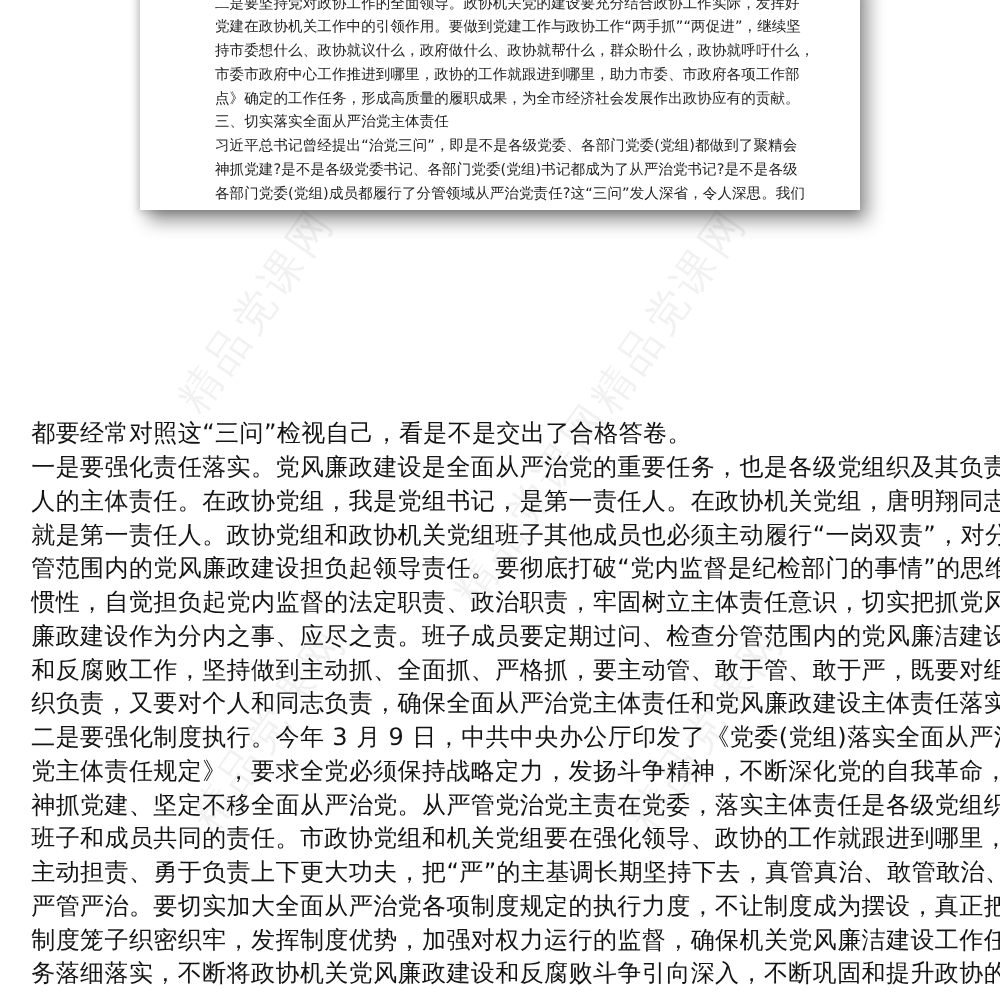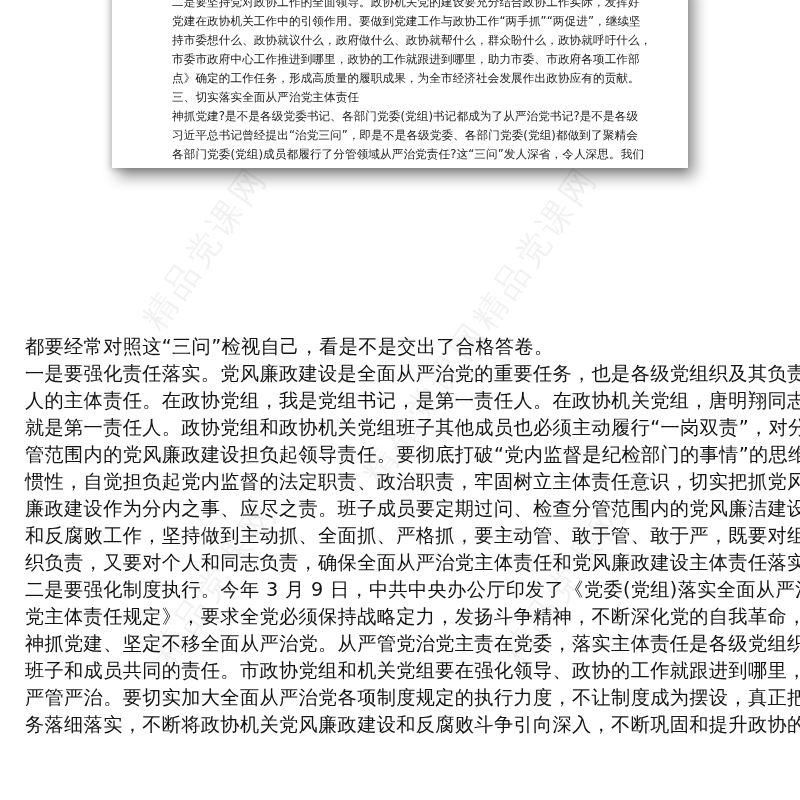--- a/index.html
+++ b/index.html
@@ -69,22 +69,22 @@
 <body>
 
 <div class="card-shadow">
   <div class="card-lines">
     <div class="card-line">二是要坚持党对政协工作的全面领导。政协机关党的建设要充分结合政协工作实际，发挥好</div>
     <div class="card-line">党建在政协机关工作中的引领作用。要做到党建工作与政协工作“两手抓”“两促进”，继续坚</div>
     <div class="card-line">持市委想什么、政协就议什么，政府做什么、政协就帮什么，群众盼什么，政协就呼吁什么，</div>
     <div class="card-line">市委市政府中心工作推进到哪里，政协的工作就跟进到哪里，助力市委、市政府各项工作部</div>
     <div class="card-line">点》确定的工作任务，形成高质量的履职成果，为全市经济社会发展作出政协应有的贡献。</div>
     <div class="card-line">三、切实落实全面从严治党主体责任</div>
+    <div class="card-line">习近平总书记曾经提出“治党三问”，即是不是各级党委、各部门党委(党组)都做到了聚精会</div>
     <div class="card-line">神抓党建?是不是各级党委书记、各部门党委(党组)书记都成为了从严治党书记?是不是各级</div>
-    <div class="card-line">习近平总书记曾经提出“治党三问”，即是不是各级党委、各部门党委(党组)都做到了聚精会</div>
     <div class="card-line">各部门党委(党组)成员都履行了分管领域从严治党责任?这“三问”发人深省，令人深思。我们</div>
   </div>
 </div>
 
 <div class="watermark" style="left:110px; top:225px;">精品党课网</div>
 <div class="watermark" style="left:440px; top:225px;">精品党课网</div>
 <div class="watermark" style="left:330px; top:380px;">精品党课网</div>
 <div class="watermark" style="left:120px; top:560px;">精品党课网</div>
 <div class="watermark" style="left:470px; top:560px;">精品党课网</div>
 
@@ -95,15 +95,17 @@
   <div class="body-line">就是第一责任人。政协党组和政协机关党组班子其他成员也必须主动履行“一岗双责”，对分</div>
   <div class="body-line">管范围内的党风廉政建设担负起领导责任。要彻底打破“党内监督是纪检部门的事情”的思维</div>
   <div class="body-line">惯性，自觉担负起党内监督的法定职责、政治职责，牢固树立主体责任意识，切实把抓党风</div>
   <div class="body-line">廉政建设作为分内之事、应尽之责。班子成员要定期过问、检查分管范围内的党风廉洁建设</div>
   <div class="body-line">和反腐败工作，坚持做到主动抓、全面抓、严格抓，要主动管、敢于管、敢于严，既要对组</div>
   <div class="body-line">织负责，又要对个人和同志负责，确保全面从严治党主体责任和党风廉政建设主体责任落实。</div>
   <div class="body-line">二是要强化制度执行。今年 3 月 9 日，中共中央办公厅印发了《党委(党组)落实全面从严治</div>
   <div class="body-line">党主体责任规定》，要求全党必须保持战略定力，发扬斗争精神，不断深化党的自我革命，</div>
   <div class="body-line">神抓党建、坚定不移全面从严治党。从严管党治党主责在党委，落实主体责任是各级党组织</div>
   <div class="body-line">班子和成员共同的责任。市政协党组和机关党组要在强化领导、政协的工作就跟进到哪里，在</div>
+  <div class="body-line">主动担责、勇于负责上下更大功夫，把“严”的主基调长期坚持下去，真管真治、敢管敢治、</div>
   <div class="body-line">严管严治。要切实加大全面从严治党各项制度规定的执行力度，不让制度成为摆设，真正把</div>
+  <div class="body-line">制度笼子织密织牢，发挥制度优势，加强对权力运行的监督，确保机关党风廉洁建设工作任</div>
   <div class="body-line">务落细落实，不断将政协机关党风廉政建设和反腐败斗争引向深入，不断巩固和提升政协的</div>
 </div>
 
 </body></html>

